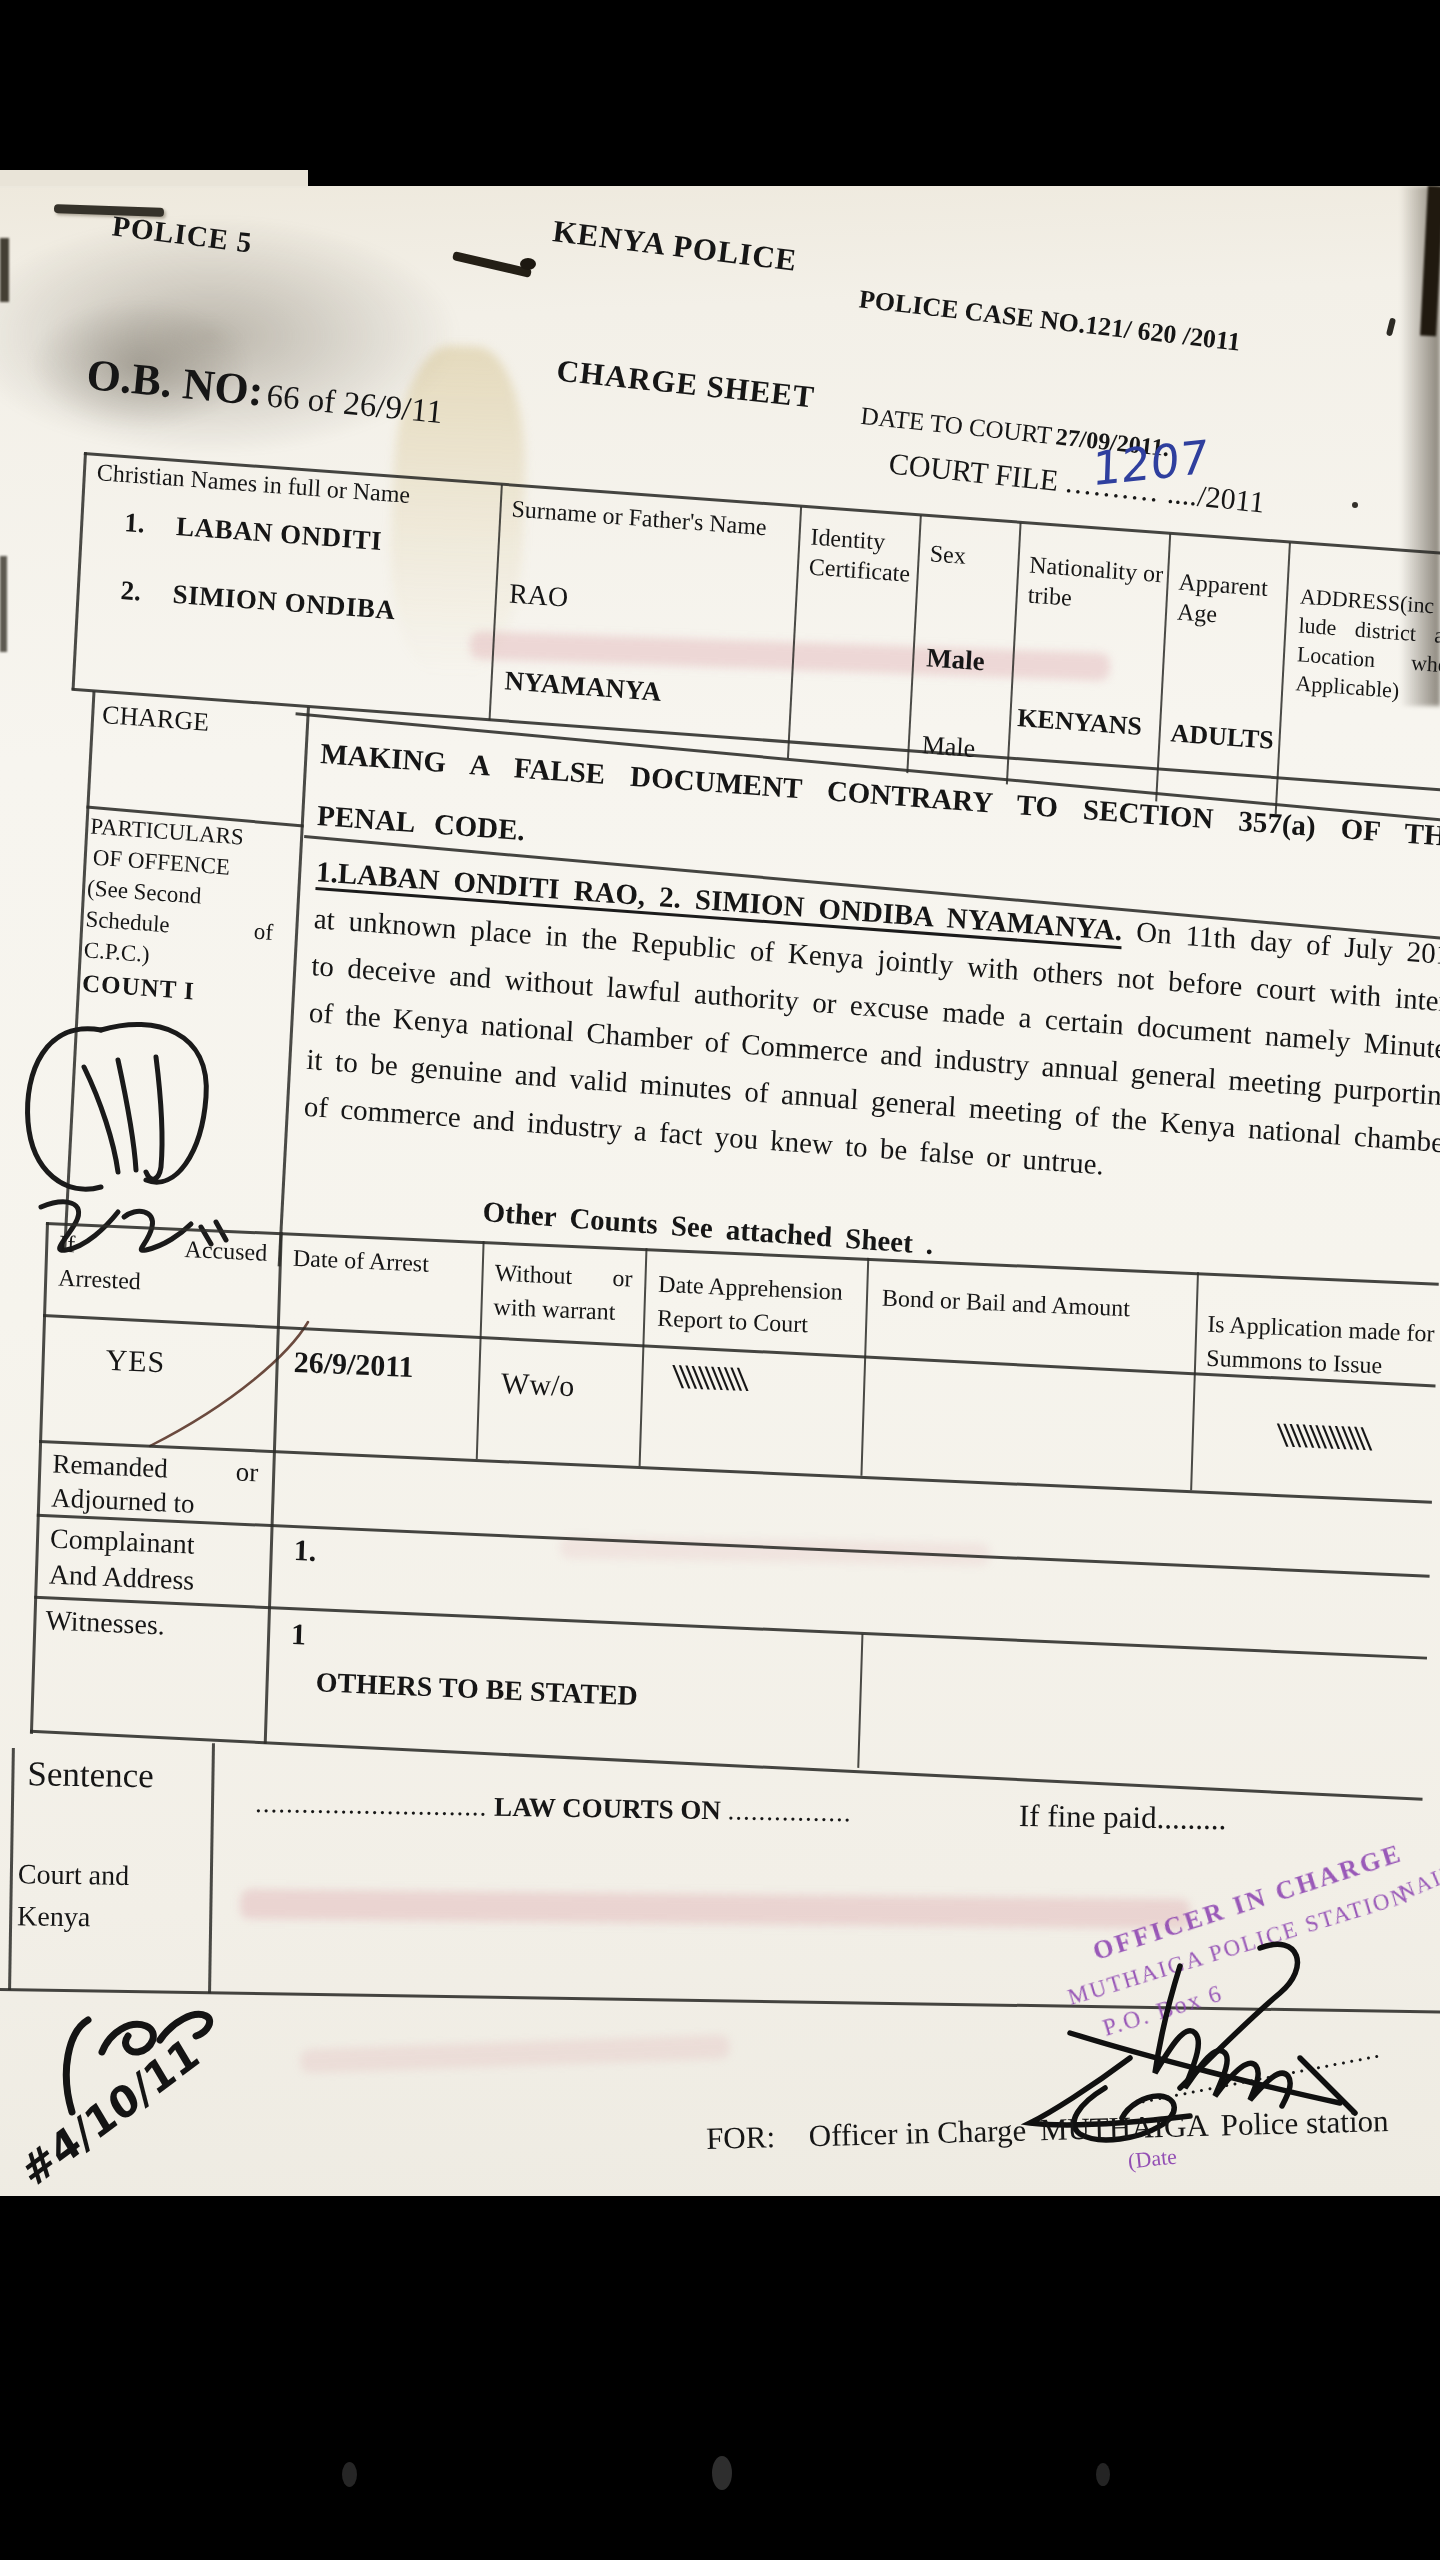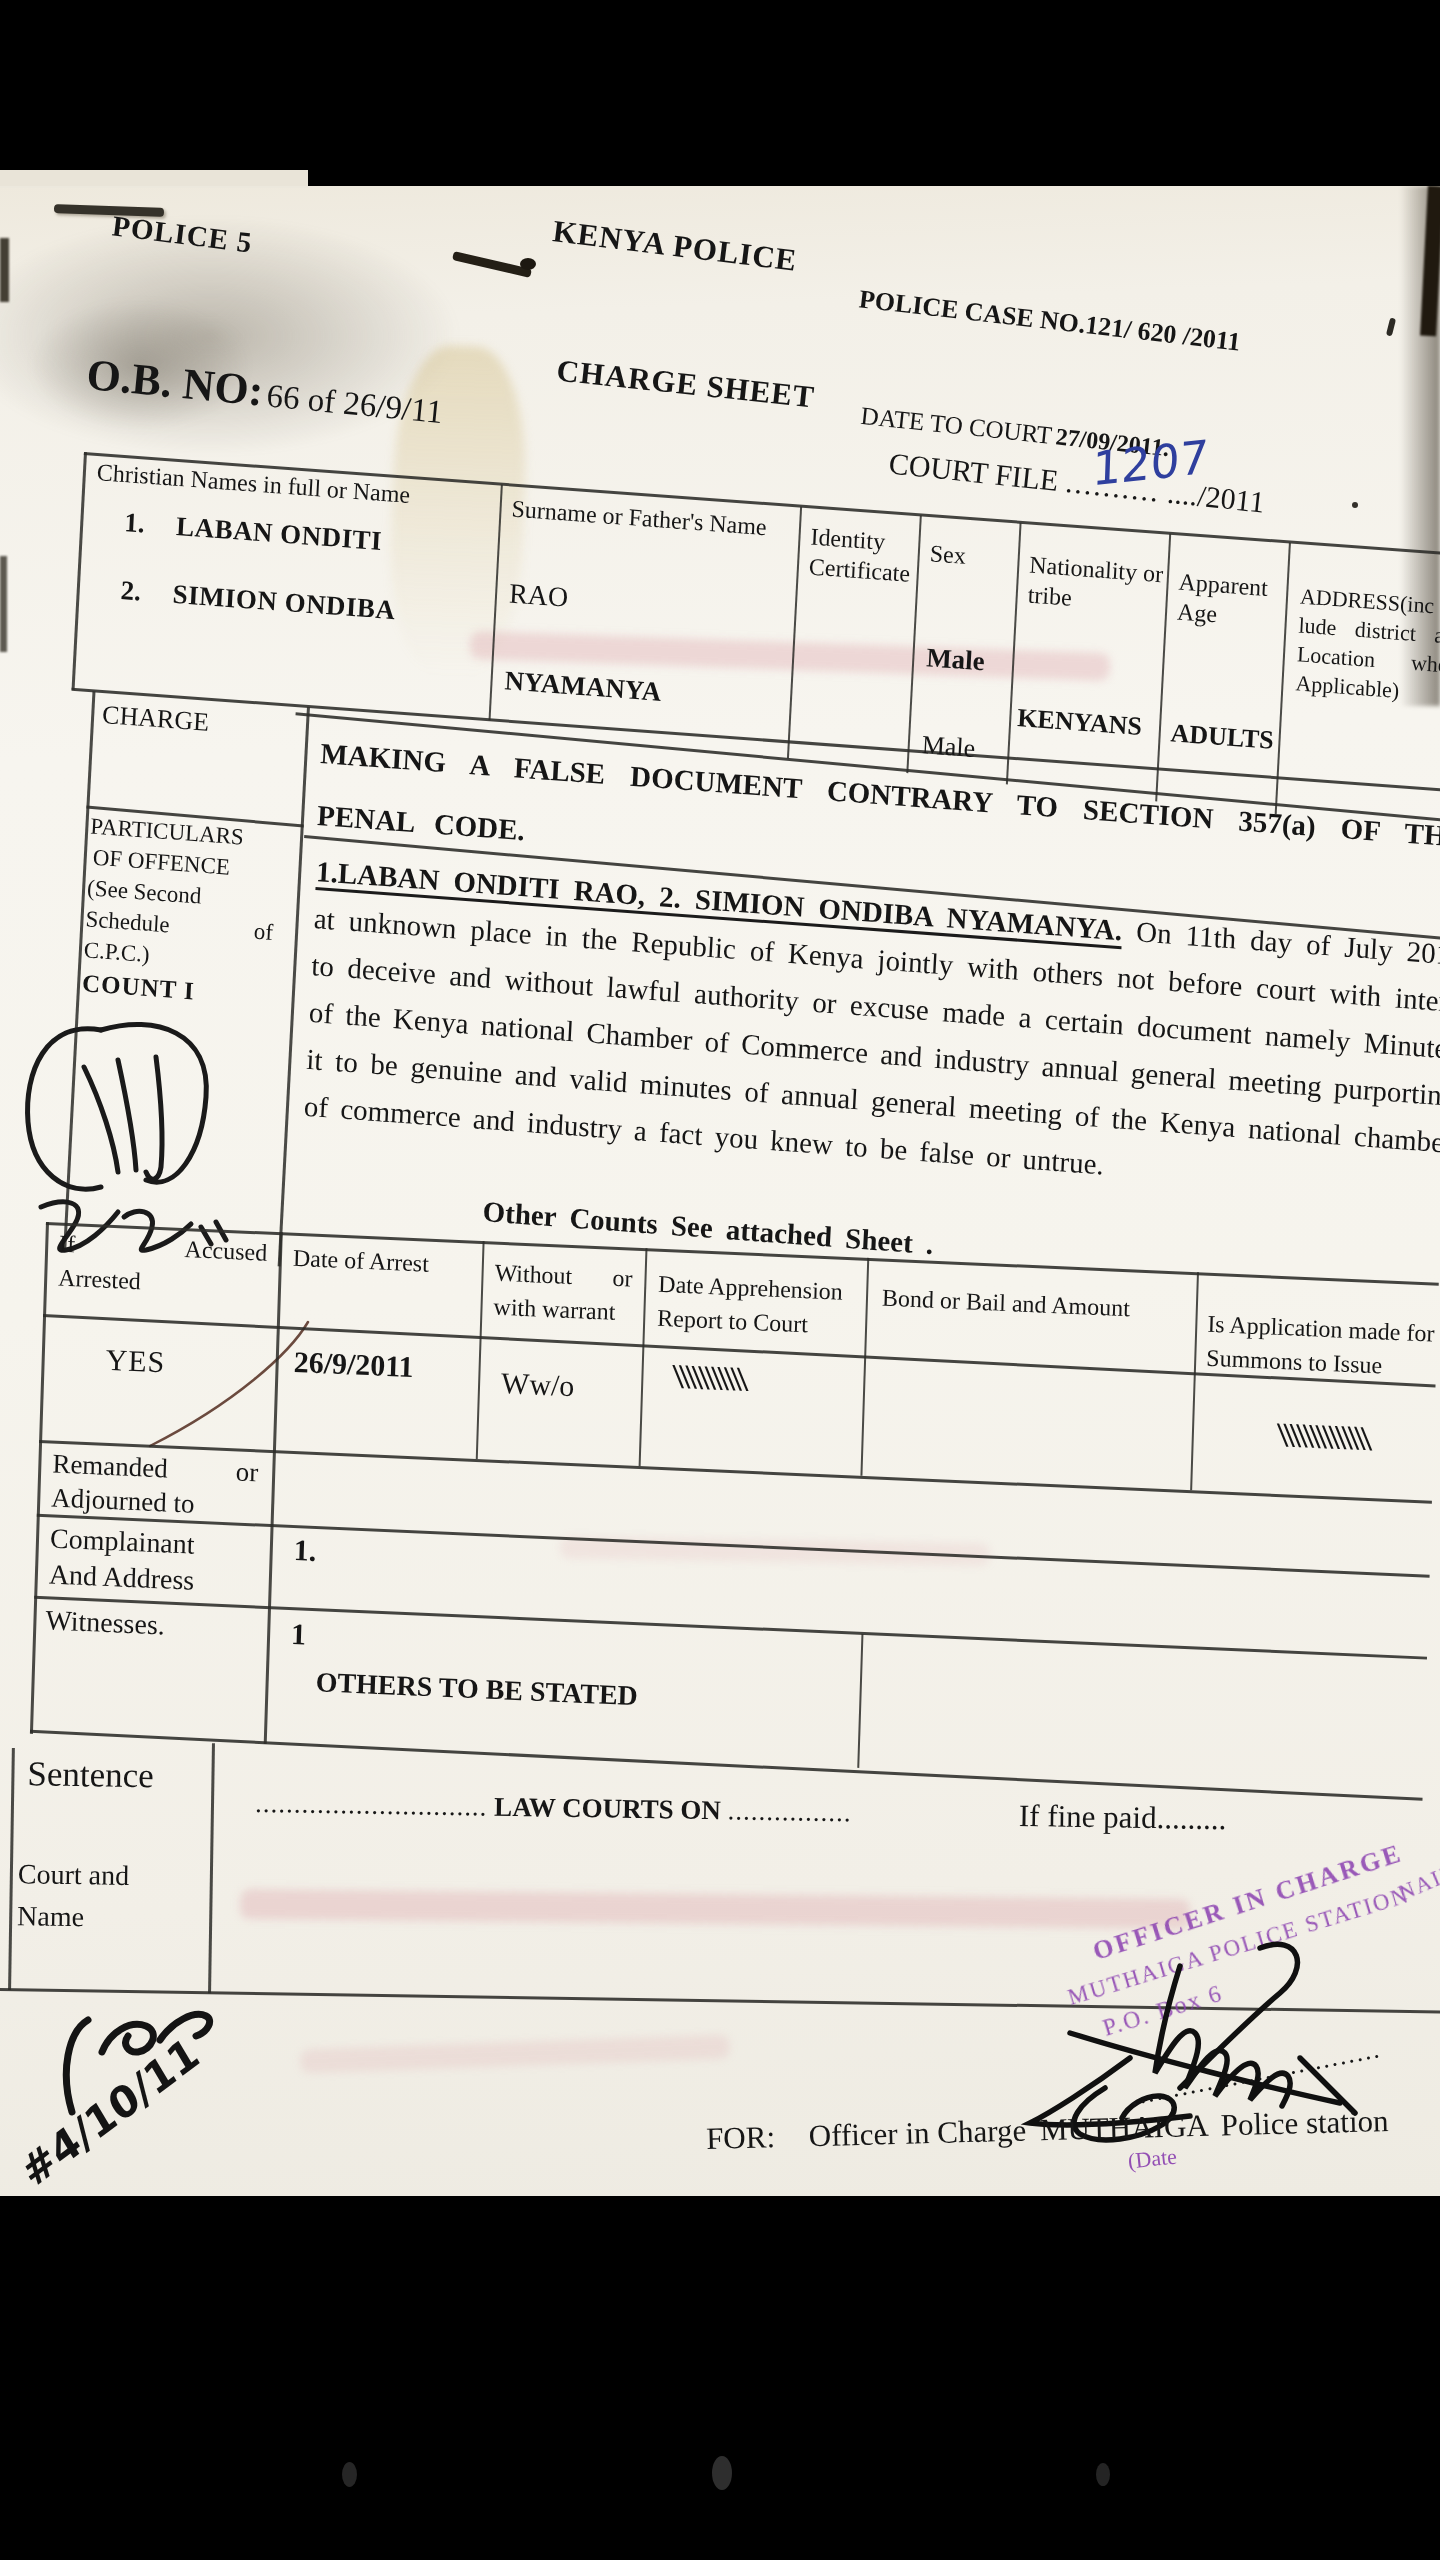--- a/index.html
+++ b/index.html
@@ -202,21 +202,21 @@
     <div class="vline" style="left:4px;top:8px;width:3px;height:242px;"></div>
     <div class="vline" style="left:204px;top:0;width:3px;height:250px;"></div>
     <div class="t" style="left:20px;top:14px;font-size:35px;">Sentence</div>
     <div class="t" style="left:248px;top:44px;font-size:27px;">
       <span style="letter-spacing:1px;">..............................</span>
       <span style="font-weight:bold;">LAW COURTS ON</span>
       <span style="letter-spacing:1px;">................</span>
     </div>
     <div class="t" style="left:1012px;top:42px;font-size:31px;">If fine paid.........</div>
     <div class="t" style="left:12px;top:118px;font-size:28px;">Court and</div>
-    <div class="t" style="left:12px;top:160px;font-size:28px;">Name</div>
+    <div class="t" style="left:12px;top:160px;font-size:28px;">Kenya</div>
     <div class="hline" style="left:-8px;top:248px;width:1448px;height:3px;"></div>
   </div>
 
   <svg class="abs" viewBox="0 0 210 130" style="left:10px;top:1992px;width:210px;height:130px;">
     <g fill="none" stroke="#141414" stroke-width="7" stroke-linecap="round">
       <path d="M62,120 C50,80 58,40 78,28"></path>
       <path d="M92,60 C100,40 120,28 136,34 C150,40 142,58 128,60 C118,61 112,52 118,44"></path>
       <path d="M150,48 C162,30 184,18 196,24 C204,28 198,40 186,44"></path>
     </g>
   </svg>

